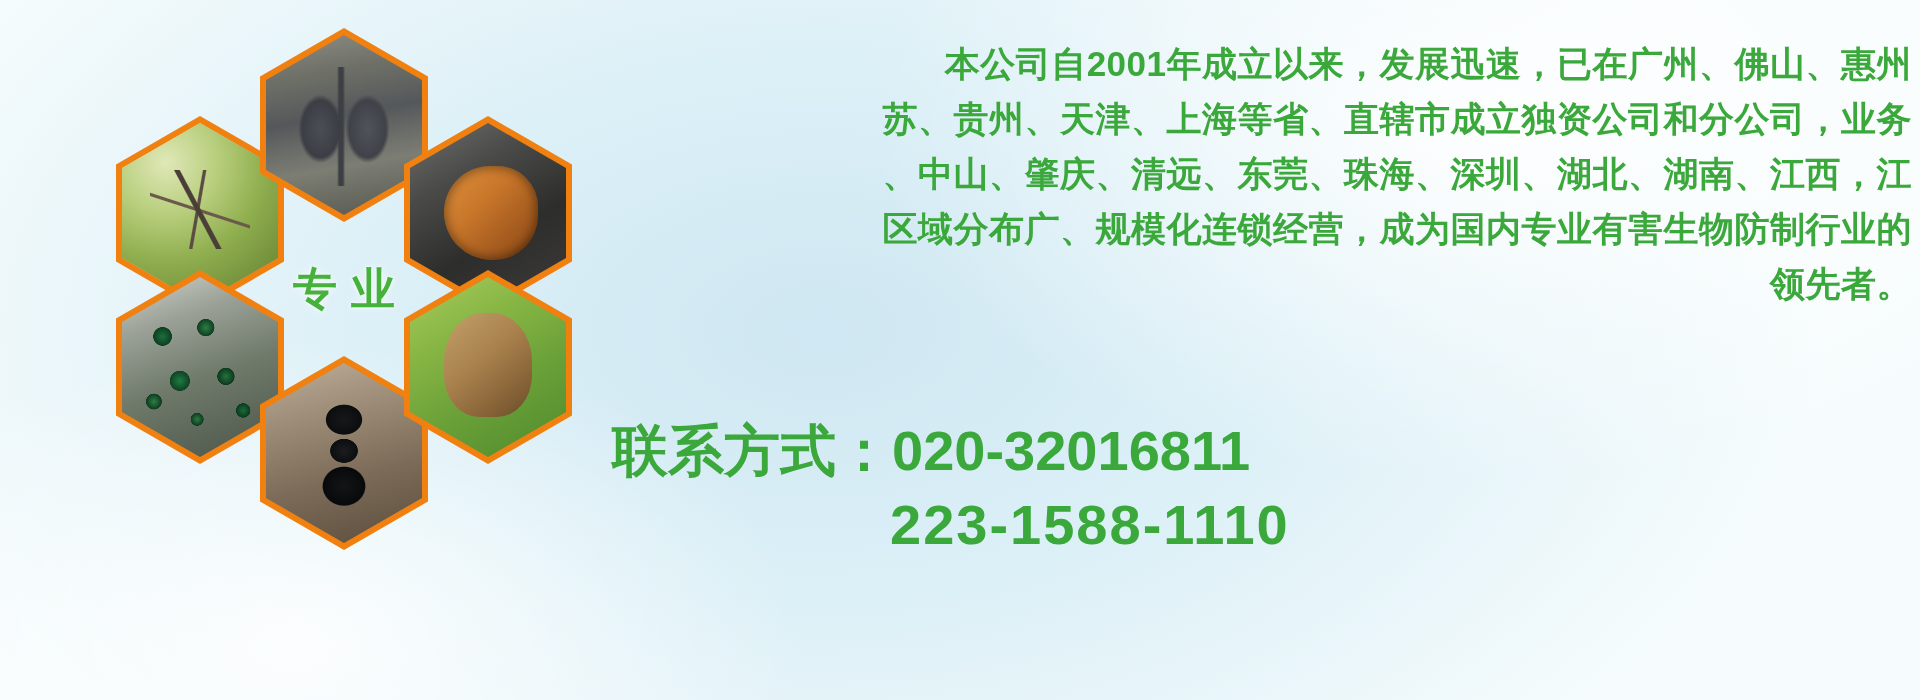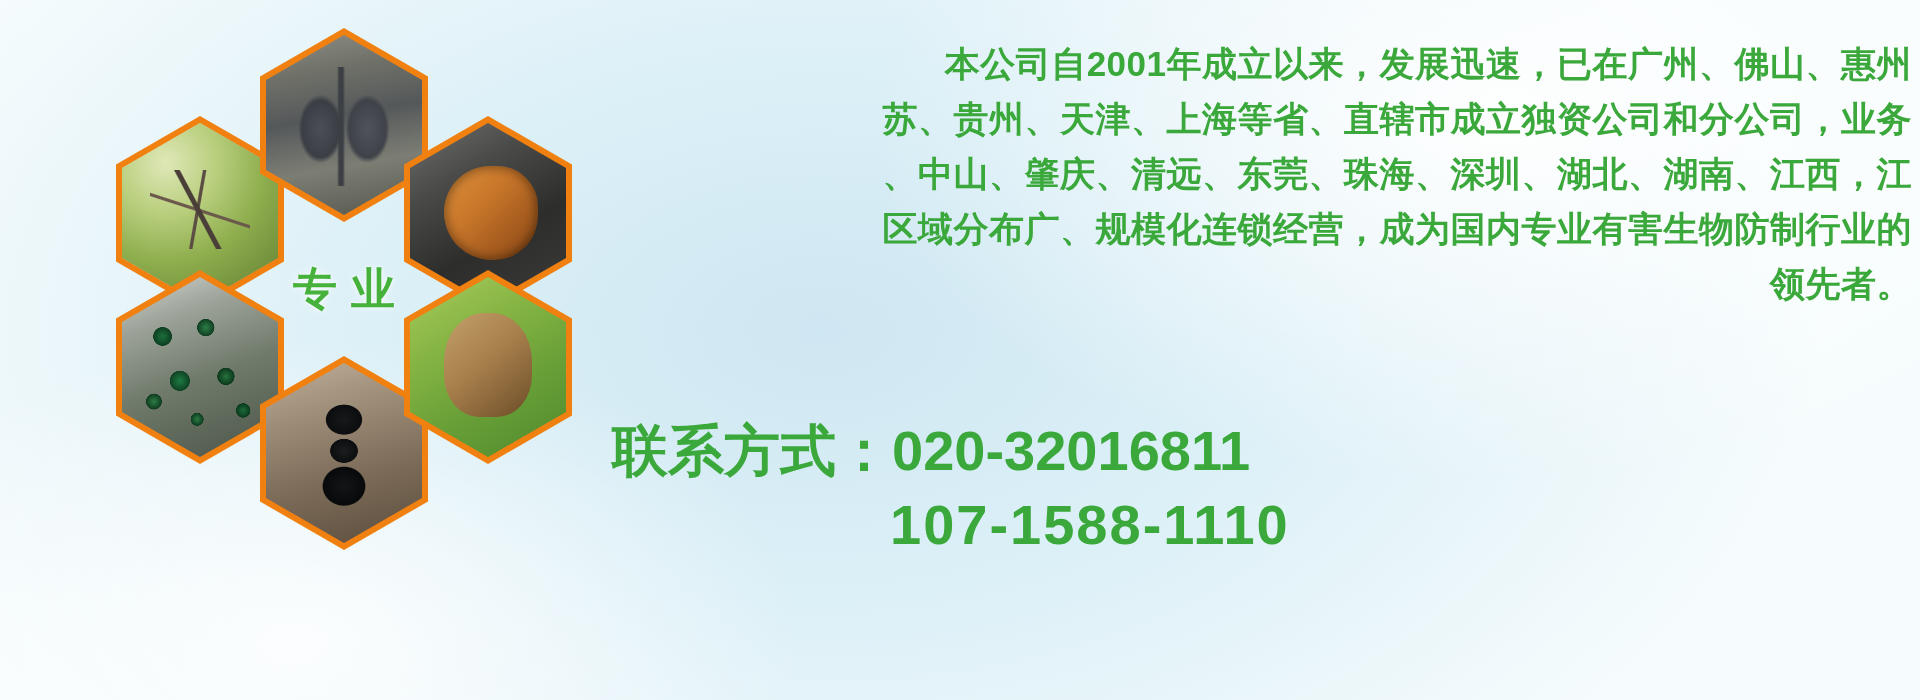--- a/index.html
+++ b/index.html
@@ -189,16 +189,16 @@
       <span class="ln first">本公司自2001年成立以来，发展迅速，已在广州、佛山、惠州</span>
       <span class="ln">苏、贵州、天津、上海等省、直辖市成立独资公司和分公司，业务</span>
       <span class="ln">、中山、肇庆、清远、东莞、珠海、深圳、湖北、湖南、江西，江</span>
       <span class="ln">区域分布广、规模化连锁经营，成为国内专业有害生物防制行业的</span>
       <span class="ln">领先者。</span>
     </div>
   </div>
 
   <div id="contact">
     <div class="cline">联系方式：020-32016811</div>
-    <div class="cline second num">107-1588-1110</div>
+    <div class="cline second num">223-1588-1110</div>
   </div>
 
 </div>
 
 </body></html>

